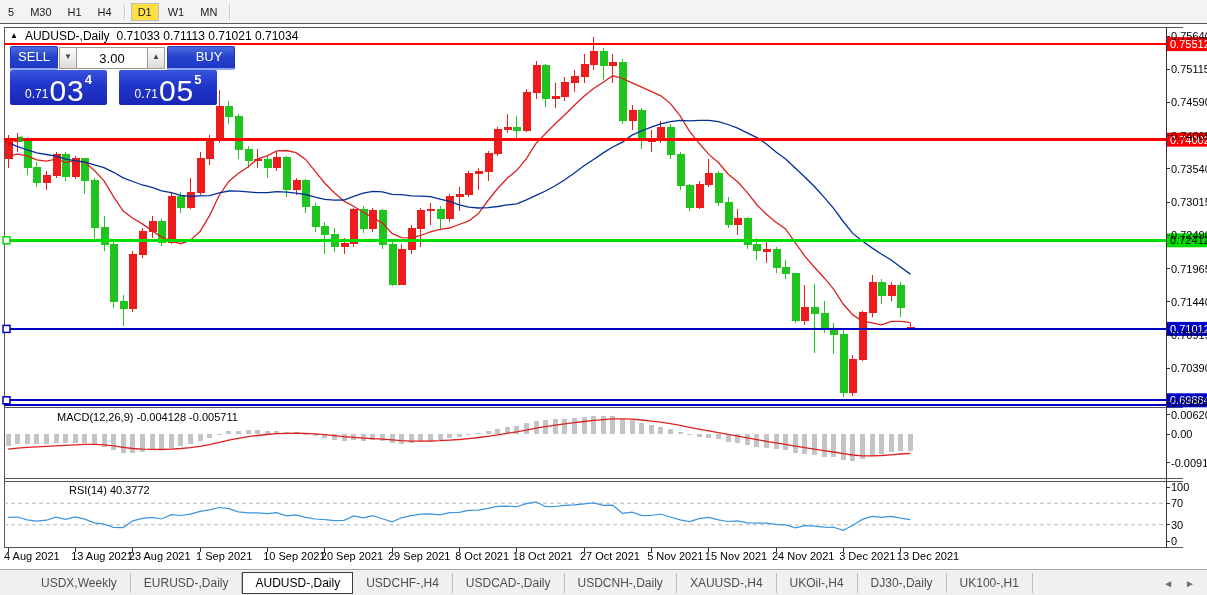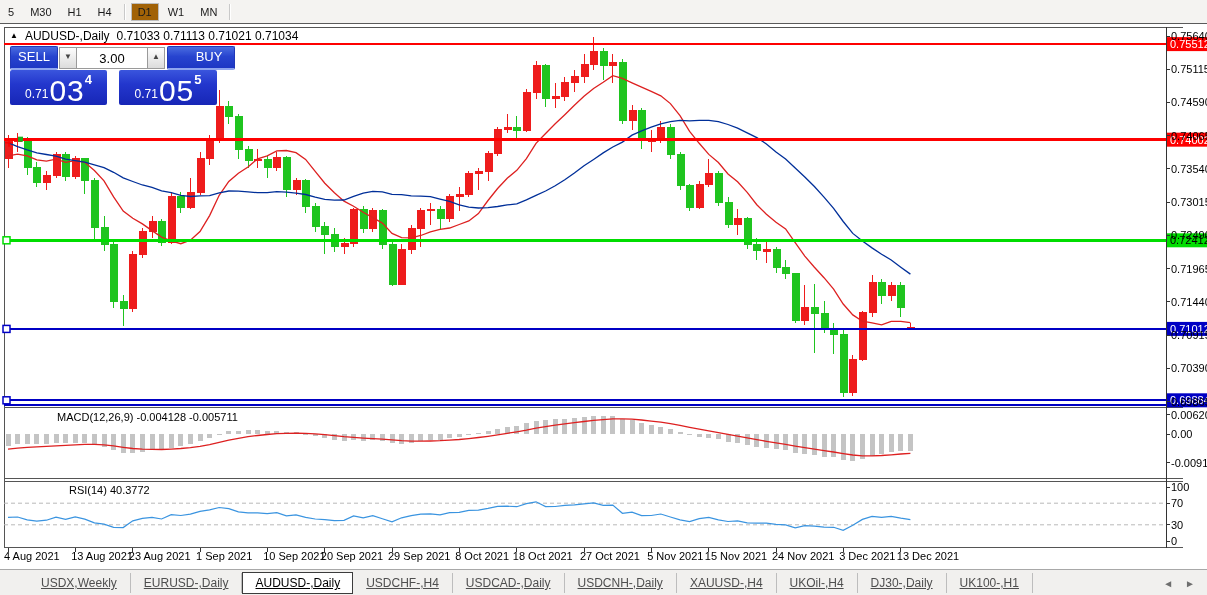--- a/index.html
+++ b/index.html
@@ -3,21 +3,21 @@
 <meta charset="utf-8">
 <style>
   html,body{margin:0;padding:0;background:#fff;width:1207px;height:595px;overflow:hidden;
     font-family:"Liberation Sans",sans-serif;-webkit-font-smoothing:none;}
   .app{position:relative;width:1207px;height:595px;background:#fff;}
 
   
   .toolbar{position:absolute;left:0;top:0;width:1207px;height:23px;background:#f4f3f1;
     border-bottom:1px solid #5a5a5a;display:flex;align-items:center;font-size:11px;color:#1a1a1a;}
   .tb-item{padding:3px 7px;margin:0 1px;cursor:default;}
-  .tb-item.active{background:#a16207;border:1px solid #bdbdbd;padding:2px 6px;}
+  .tb-item.active{background:#fde047;border:1px solid #bdbdbd;padding:2px 6px;}
   .tb-sep{width:1px;height:16px;background:#c9c9c9;border-right:1px solid #fff;margin:0 4px;}
 
   
   .chart-region{position:absolute;left:0;top:24px;width:1207px;height:543px;background:#fff;}
   #chart-svg{position:absolute;left:0;top:0;}
 
   .chart-title{position:absolute;left:10px;top:5px;font-size:12px;color:#000;display:flex;gap:7px;align-items:center;}
   .chart-title .tri{font-size:8px;position:relative;top:-1px;}
 
   
@@ -40,21 +40,21 @@
   .px-big{font-size:30px;font-weight:normal;line-height:0.93;letter-spacing:1px;}
   .px-sup{font-size:13px;font-weight:bold;line-height:1;align-self:flex-start;margin-top:3px;}
 
   .ind-label{position:absolute;font-size:11px;color:#000;padding-left:48px;}
   .macd-label{left:9px;top:387px;}
   .rsi-label{left:9px;top:460px;margin-left:12px;}
 
   
   .tabbar{position:absolute;left:0;top:569px;width:1207px;height:26px;background:#f1f0ee;
     border-top:1px solid #a8a8a8;display:flex;align-items:center;font-size:12px;color:#4e4e4e;}
-  .tab{padding:3px 13px;border-right:1px solid #bdbdbd;cursor:pointer;white-space:nowrap;text-decoration:underline;}
+  .tab{padding:3px 13px;border-right:1px solid #bdbdbd;cursor:pointer;white-space:nowrap;}
   .tab:first-child{margin-left:28px;}
   .tab.active{background:#fff;border:1px solid #3c3c3c;color:#000;padding:3px 12px;}
   .tab-arrows{margin-left:auto;margin-right:12px;display:flex;gap:12px;color:#6e6e6e;font-size:10px;}
   .tab-arrows span{cursor:pointer;}
 </style>
 </head>
 <body>
 
 <div class="app">
 

